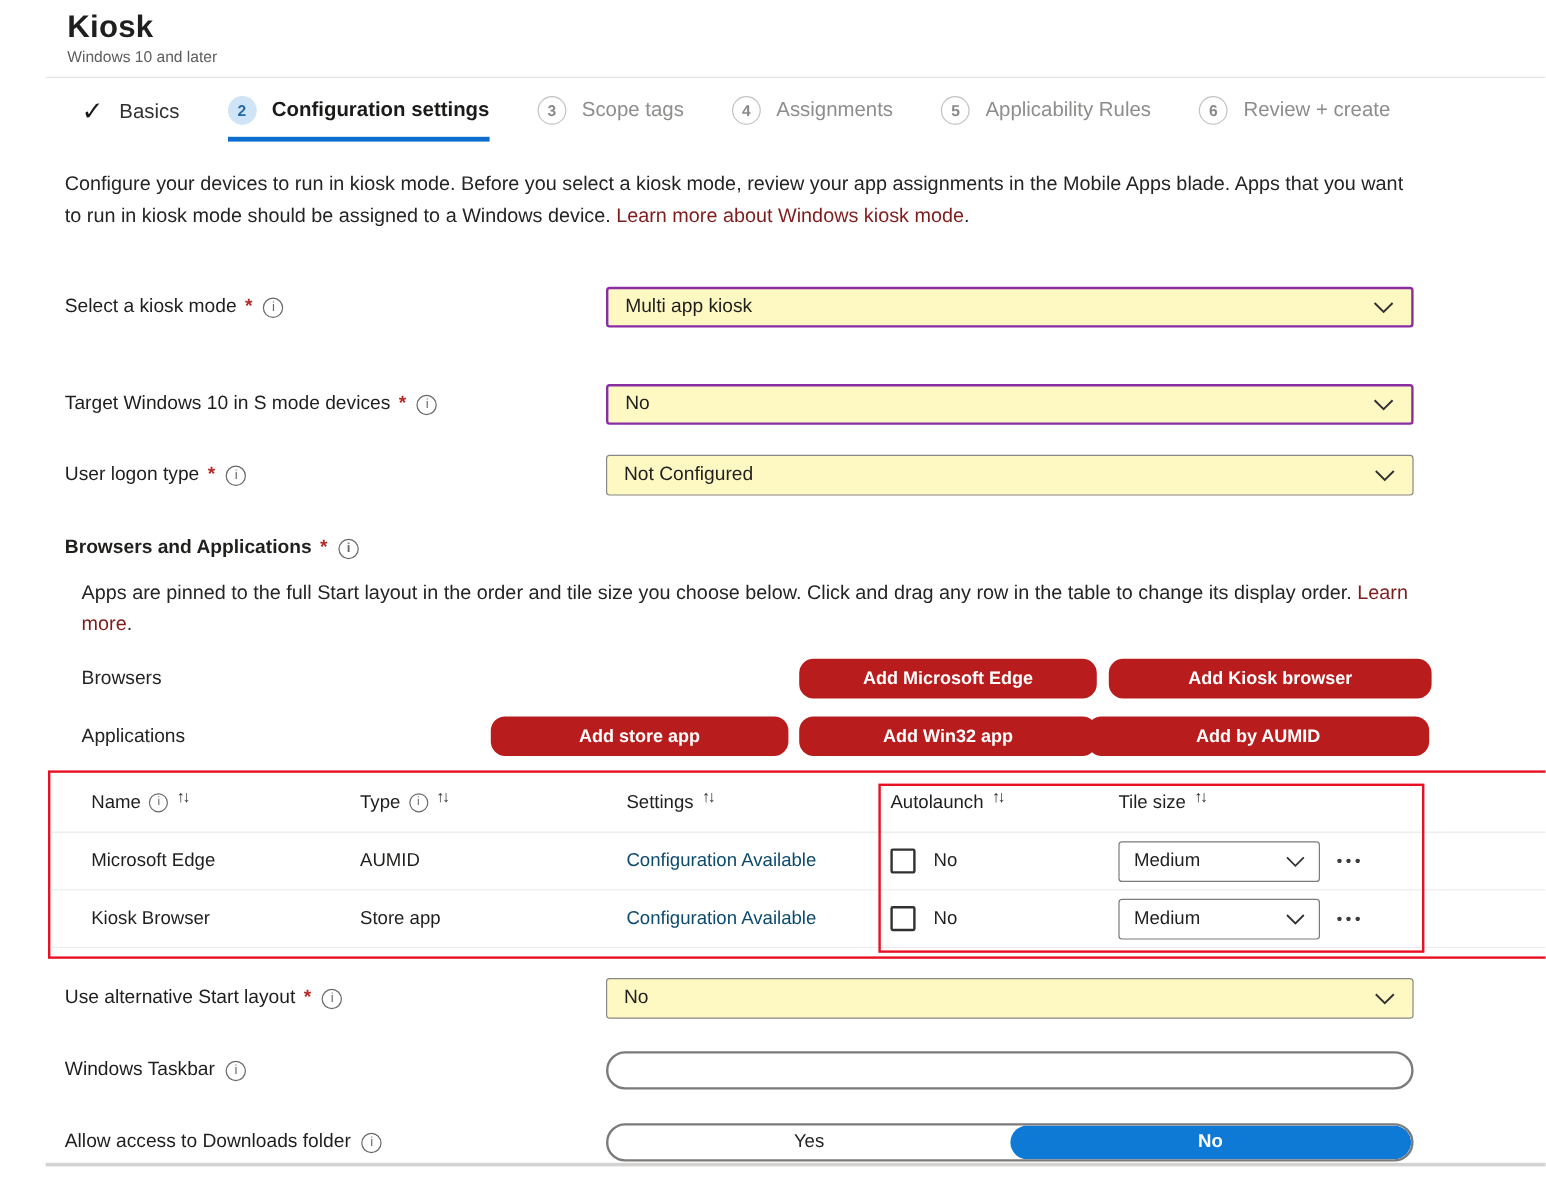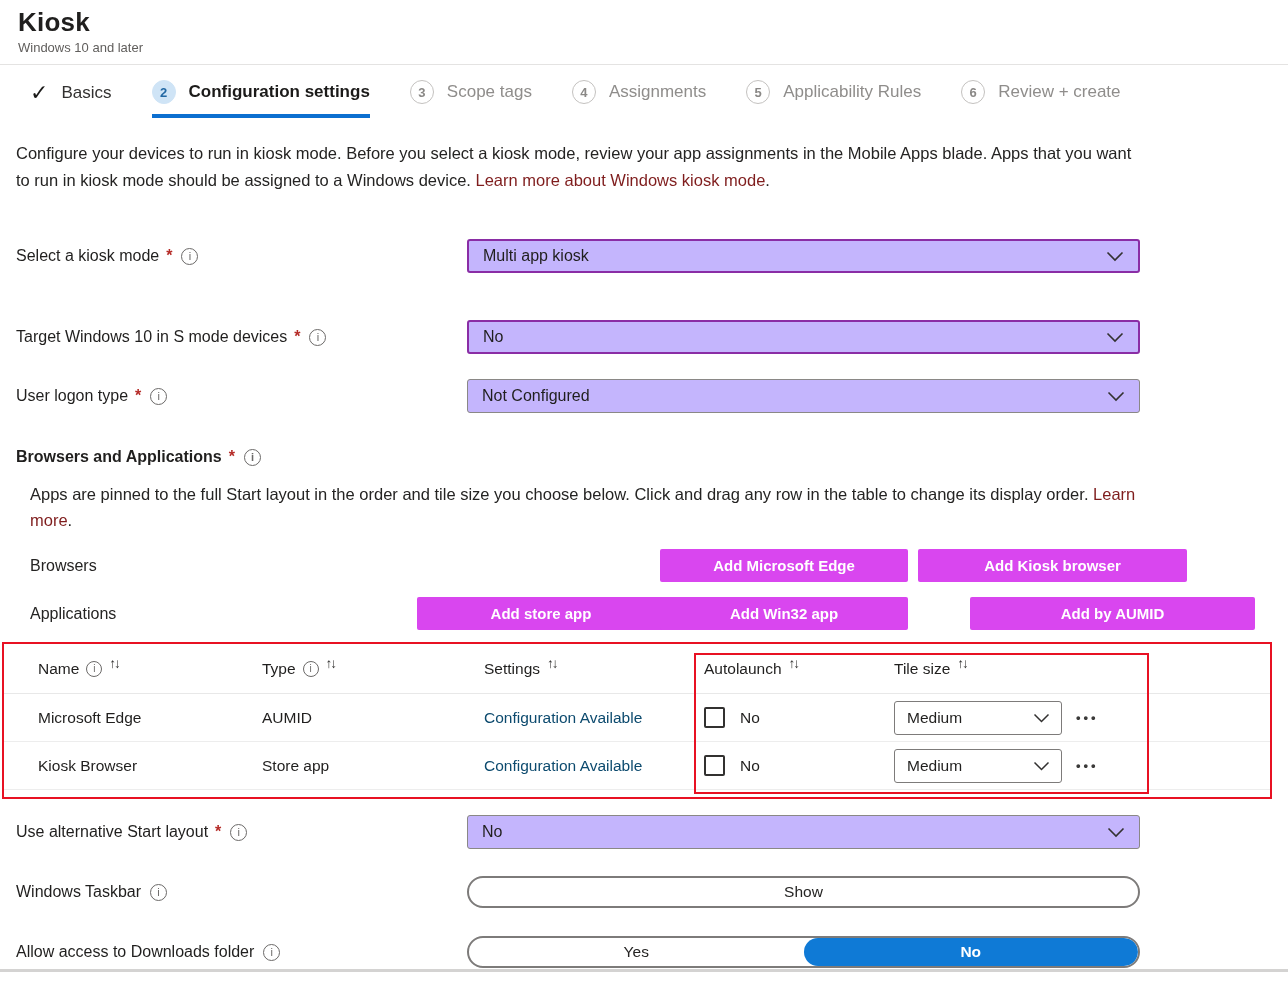--- a/index.html
+++ b/index.html
@@ -5,21 +5,21 @@
 <style>
   * { box-sizing: border-box; }
   html, body {
     margin: 0; padding: 0;
     width: 1288px; height: 1003px;
     overflow: hidden;
     background: #ffffff;
     font-family: "Liberation Sans", sans-serif;
     color: #201f1e;
   }
-  .page { position: relative; width: 1288px; height: 1003px; }
+  .page { position: relative; width: 1288px; height: 1003px; padding-left: 38px; }
 
   
   .hdr { padding: 7px 0 0 18px; }
   .hdr h1 { margin: 0; font-size: 26px; font-weight: 700; letter-spacing: .2px; }
   .hdr .subtitle { margin-top: 2px; font-size: 13px; color: #605e5c; }
   .hdr-divider { margin-top: 9px; border-bottom: 1px solid #e4e3e2; }
 
   
   .tabs { display: flex; align-items: flex-end; gap: 40px; padding: 15px 0 0 30px; }
   .tab { display: flex; align-items: center; gap: 13px; padding-bottom: 10px;
@@ -41,49 +41,49 @@
   
   .form-row { display: flex; align-items: center; margin-left: 16px; }
   .form-label { width: 451px; font-size: 16px; color: #201f1e;
                 display: flex; align-items: center; gap: 9px; }
   .req { color: #b52b27; font-size: 16px; font-weight: 700; margin-left: -2px; }
   .info-icon { width: 17px; height: 17px; border: 1px solid #6b6968; border-radius: 50%;
                color: #6b6968; font-size: 11px; line-height: 1;
                display: inline-flex; align-items: center; justify-content: center;
                flex: none; cursor: pointer; }
   .dropdown { width: 673px; height: 34px; border: 1px solid #8a8886; border-radius: 3px;
-              background: #c4b5fd; display: flex; align-items: center;
+              background: #fef9c3; display: flex; align-items: center;
               justify-content: space-between; padding: 0 14px 0 14px;
               font-size: 16px; cursor: pointer; }
   .dropdown.focus { border: 2px solid #8a2da5; }
   .chev { flex: none; }
 
   .mt-kiosk  { margin-top: 45px; }
   .mt-smode  { margin-top: 47px; }
   .mt-logon  { margin-top: 25px; }
 
   
   .sec-heading { margin: 35px 0 0 16px; font-size: 16px; font-weight: 700;
                  display: flex; align-items: center; gap: 9px; }
   .sec-desc { margin: 15px 0 0 30px; max-width: 1140px;
               font-size: 16.5px; line-height: 26px; color: #252423; }
 
   .btn-row { position: relative; height: 33px; }
   .btn-row.browsers { margin-top: 16px; }
   .btn-row.apps { margin-top: 15px; }
   .btn-row .row-label { position: absolute; left: 30px; top: 50%; transform: translateY(-50%);
                         font-size: 16px; color: #252423; }
-  .blue-btn { position: absolute; top: 0; height: 33px; background: #d946ef; color: #fff;
-              font-weight: 700; font-size: 15px; border: none; border-radius: 2px;
-              display: flex; align-items: center; justify-content: center; cursor: pointer; margin-left: 32px; }
+  .blue-btn { position: absolute; top: 0; height: 33px; background: #b91c1c; color: #fff;
+              font-weight: 700; font-size: 15px; border: none; border-radius: 12px;
+              display: flex; align-items: center; justify-content: center; cursor: pointer; }
   .b-edge  { left: 628px; width: 248px; }
   .b-kb    { left: 886px; width: 269px; }
-  .b-store { left: 385px; width: 248px; }
+  .b-store { left: 371px; width: 248px; }
   .b-win32 { left: 628px; width: 248px; }
-  .b-aumid { left: 938px; width: 285px; }
+  .b-aumid { left: 868px; width: 285px; }
 
   
   .table-wrap { position: relative; margin: 12px 0 0 2px; width: 1270px;
                 border: 2px solid #e81123; padding-bottom: 7px; }
   .tgrid { display: grid; grid-template-columns: 224px 222px 220px 190px auto;
            padding-left: 34px; align-items: center; }
   .thead { height: 50px; border-bottom: 1px solid #e8e8e8; font-size: 15.5px; }
   .th { display: flex; align-items: center; gap: 7px; cursor: pointer; }
   .th .info-icon { width: 16px; height: 16px; font-size: 10px; }
   .sort { font-size: 13.5px; color: #323130; position: relative; top: -5px;
@@ -297,21 +297,20 @@
         </svg>
     </div>
   </div>
 
   <div class="form-row mt-taskbar">
     <div class="form-label">
       <span>Windows Taskbar</span>
       <span class="info-icon">i</span>
     </div>
     <div class="toggle">
-      <div class="toggle-opt">Show</div>
     </div>
   </div>
 
   <div class="form-row mt-downloads">
     <div class="form-label">
       <span>Allow access to Downloads folder</span>
       <span class="info-icon">i</span>
     </div>
     <div class="toggle">
       <div class="toggle-opt">Yes</div>

